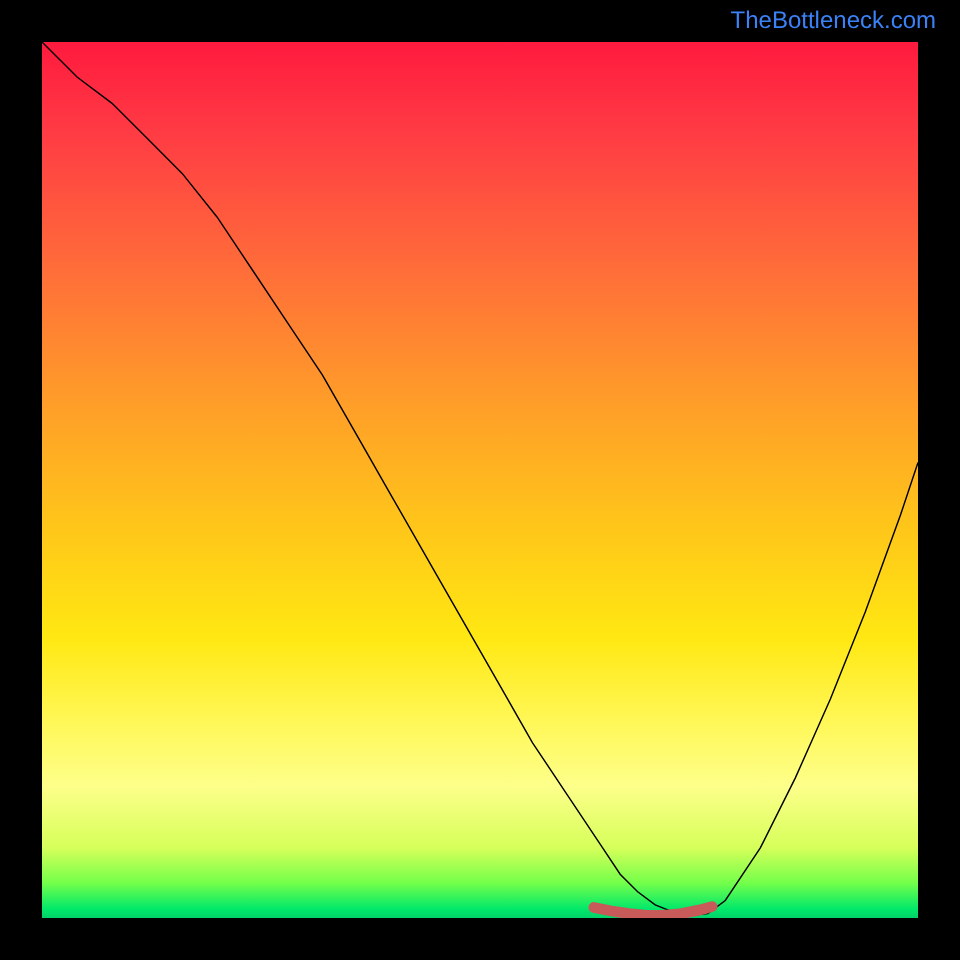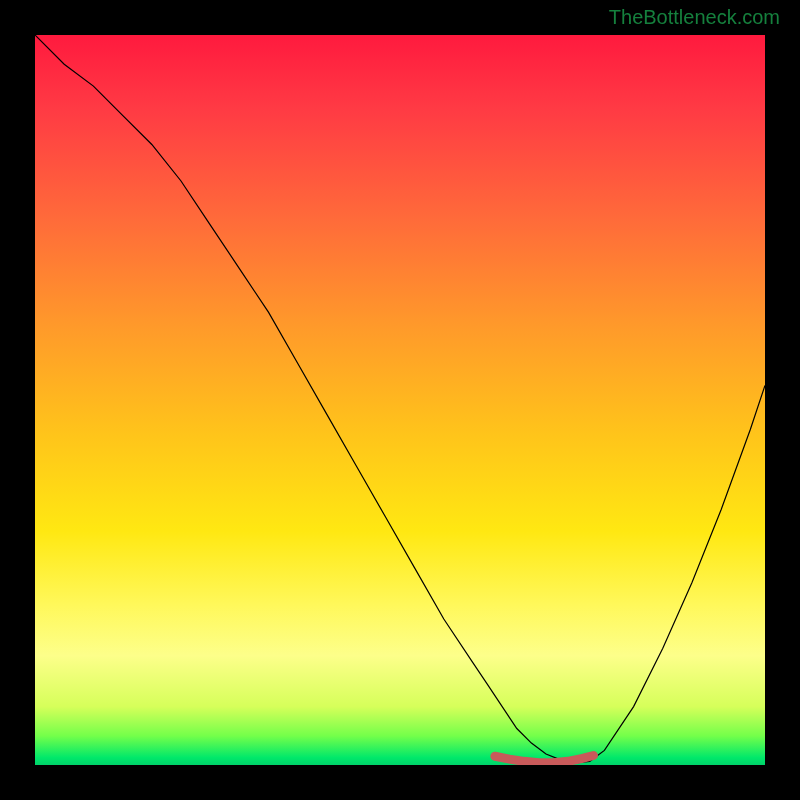--- a/index.html
+++ b/index.html
@@ -8,21 +8,21 @@
     width: 800px;
     height: 800px;
     background: #000;
     font-family: Arial, sans-serif;
     position: relative;
   }
   .watermark {
     position: absolute;
     top: 6px;
     right: 20px;
-    color: #15803d;
+    color: #3b82f6;
     font-size: 20px;
     z-index: 10;
   }
   .plot-area {
     position: absolute;
     left: 35px;
     top: 35px;
     width: 730px;
     height: 730px;
     overflow: hidden;

